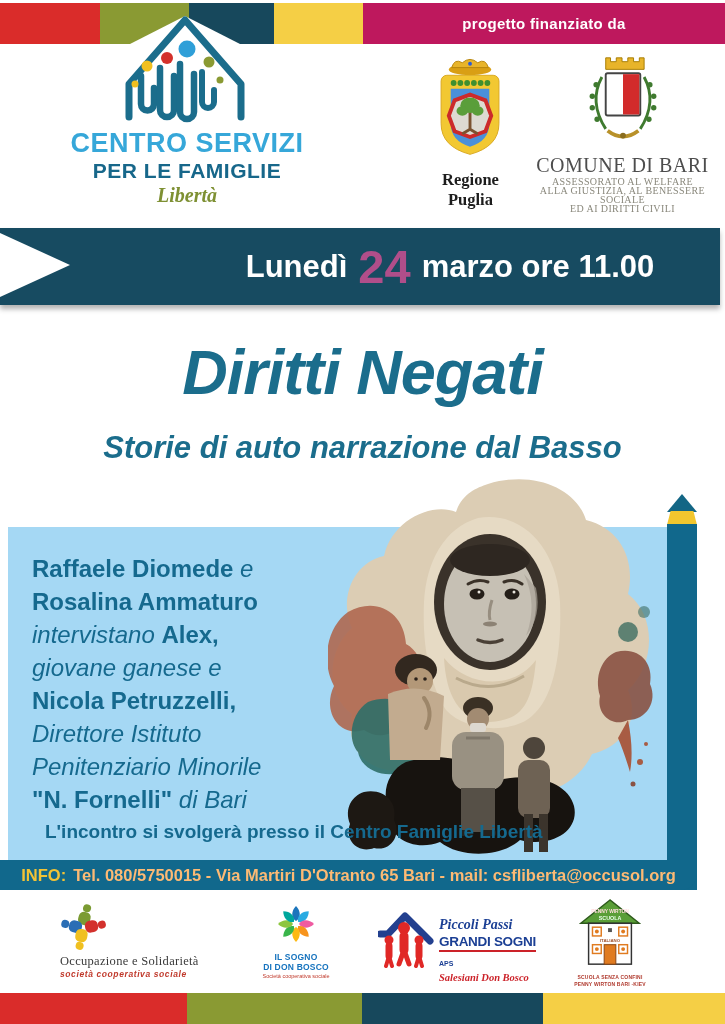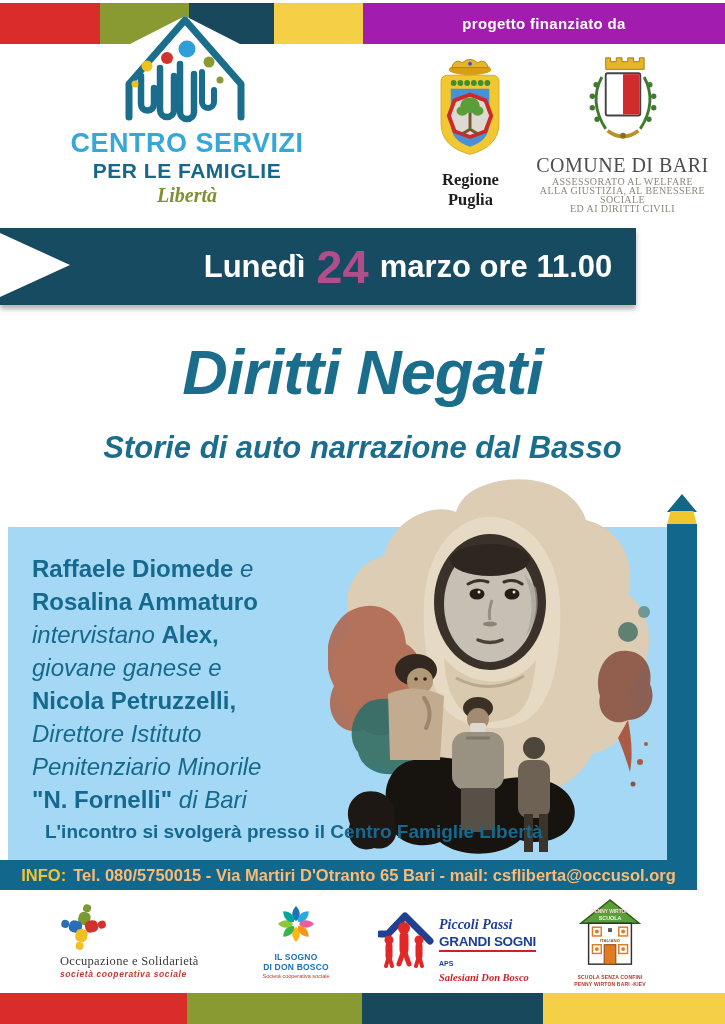--- a/index.html
+++ b/index.html
@@ -6,21 +6,21 @@
   body { width:725px; height:1024px; background:#ffffff; font-family:"Liberation Sans", sans-serif; }
   .poster { position:relative; width:725px; height:1024px; background:#fff; overflow:hidden; }
   .abs { position:absolute; }
 
   
   .strip { position:absolute; top:3px; height:41px; }
   .s-red    { left:0;   width:100px; background:#da2c2a; }
   .s-olive  { left:100px; width:89px; background:#8a9a33; }
   .s-teal   { left:189px; width:85px; background:#17485c; }
   .s-yellow { left:274px; width:89px; background:#f5cf45; }
-  .funding-banner { left:363px; top:3px; width:362px; height:41px; background:#a21caf;
+  .funding-banner { left:363px; top:3px; width:362px; height:41px; background:#be185d;
     display:flex; align-items:center; justify-content:center;
     color:#fff; font-weight:bold; font-size:15px; letter-spacing:.3px; position:absolute;}
   .roof-notch { left:130px; top:3px; width:110px; height:41px; background:#fff;
     clip-path:polygon(50% 32%, 0 100%, 100% 100%); z-index:2; }
 
   
   .csf-icon { left:120px; top:14px; width:130px; height:115px; z-index:3; }
   .csf-text { left:62px; top:128px; width:250px; text-align:center; z-index:3; }
   .csf-l1 { color:#36a7d9; font-weight:bold; font-size:27px; letter-spacing:.5px; line-height:30px;}
   .csf-l2 { color:#17678a; font-weight:bold; font-size:21px; letter-spacing:.5px; line-height:25px;}
@@ -29,21 +29,21 @@
   
   .puglia { left:418px; top:56px; width:105px; text-align:center; }
   .puglia svg { width:105px; height:108px; }
   .puglia-label { font-family:"Liberation Serif", serif; font-size:16.5px; font-weight:600; color:#1d1d1d; margin-top:2px;}
   .bari { left:535px; top:54px; width:175px; text-align:center; }
   .bari svg { width:80px; height:96px; }
   .bari-title { font-family:"Liberation Serif", serif; font-variant:small-caps; font-size:20px; color:#4d4d4d; letter-spacing:.5px;}
   .bari-sub { font-family:"Liberation Serif", serif; font-variant:small-caps; font-size:10px; color:#8a887c; letter-spacing:.4px; line-height:9px;}
 
   
-  .ribbon { left:0; top:228px; width:636px; height:77px; background:#174b61;
+  .ribbon { left:0; top:228px; width:720px; height:77px; background:#174b61;
     box-shadow:0 4px 5px rgba(0,0,0,.3); display:flex; align-items:baseline; justify-content:center; gap:11px; }
   .ribbon-notch { left:0; top:233px; width:70px; height:64px; background:#fff;
     clip-path:polygon(0 0, 100% 50%, 0 100%); filter:drop-shadow(0 2px 2px rgba(0,0,0,.45)); z-index:2;}
   .rb-txt { color:#fff; font-weight:bold; font-size:31px; transform:translateX(90px); align-self:center; line-height:77px;}
   .rb-day { color:#b04e8a; font-weight:bold; font-size:47px; transform:translateX(90px); align-self:center; line-height:77px;}
 
   
   .title { left:0; top:336px; width:725px; text-align:center; color:#1b6d8c;
     font-size:63px; font-weight:bold; font-style:italic; letter-spacing:-1px;}
   .subtitle { left:0; top:430px; width:725px; text-align:center; color:#1b6d8c;

